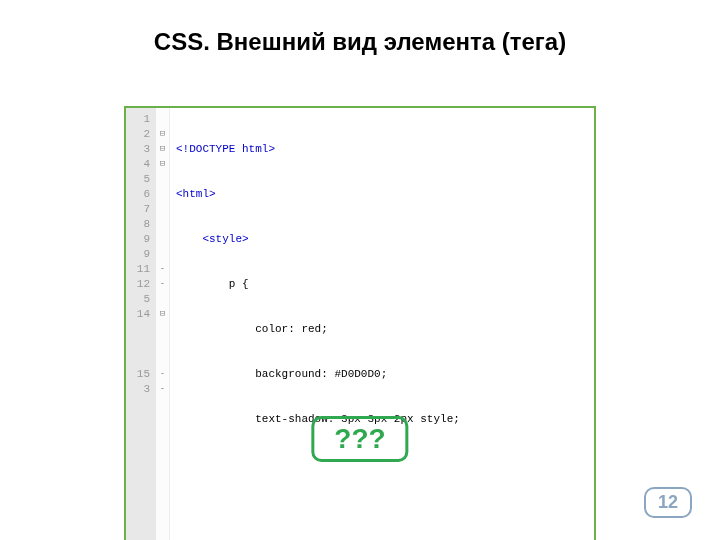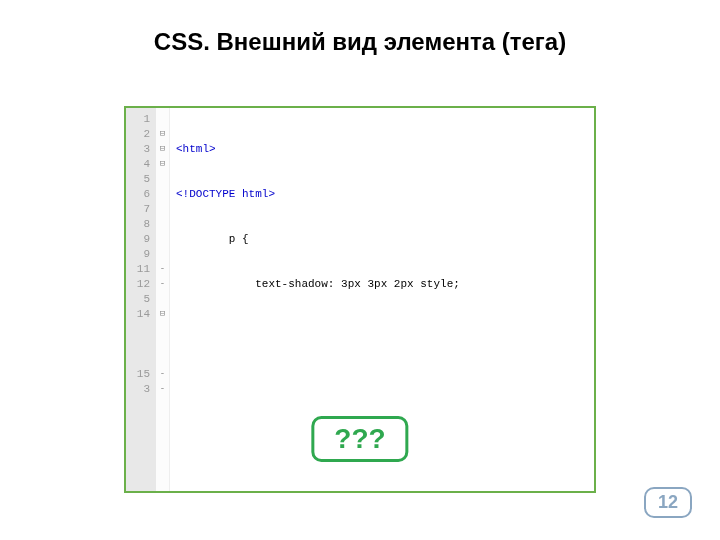--- a/index.html
+++ b/index.html
@@ -128,23 +128,26 @@
     <div>-</div>
     <div></div>
     <div>⊟</div>
     <div></div>
     <div></div>
     <div></div>
     <div>-</div>
     <div>-</div>
   </div>
   <div class="code">
+    <span class="line kw">&lt;!DOCTYPE html&gt;</span>
     <span class="line kw">&lt;html&gt;</span>
-    <span class="line kw">&lt;!DOCTYPE html&gt;</span>
+    <span class="line kw">    &lt;style&gt;</span>
     <span class="line">        p {</span>
+    <span class="line">            color: red;</span>
+    <span class="line">            background: #D0D0D0;</span>
     <span class="line">            text-shadow: 3px 3px 2px style;</span>
     
     
     
     
     
     
     
     
     

